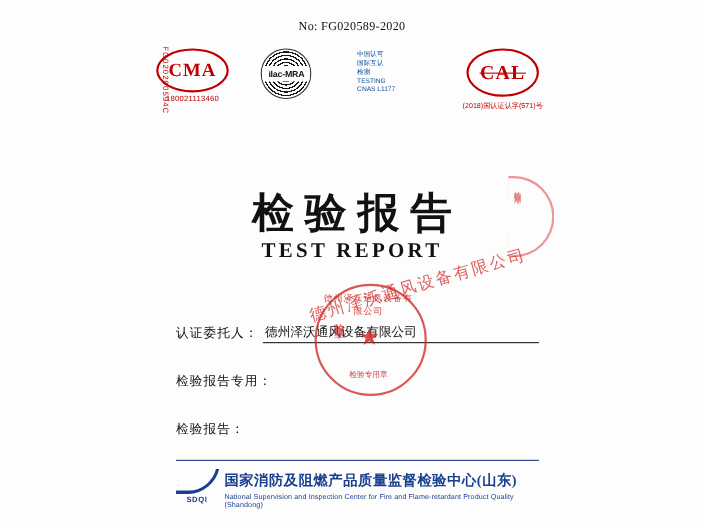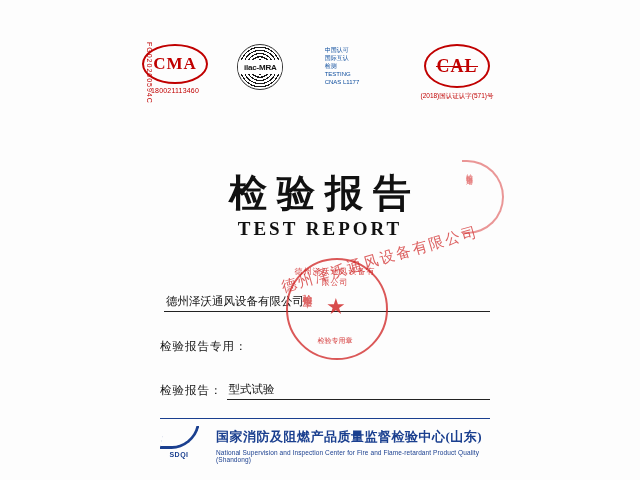--- a/index.html
+++ b/index.html
@@ -350,21 +350,20 @@
     width: 330px;
     border-top: 1px solid #1a3f8f;
   }
   .footer {
     position: absolute;
     top: 426px;
     left: 160px;
     width: 340px;
     display: flex;
     align-items: flex-start;
-    gap: 12px;
   }
   .sdqi-logo {
     width: 38px;
     text-align: center;
     color: #1a3f8f;
     flex: 0 0 38px;
   }
   .sdqi-swoosh {
     width: 32px;
     height: 20px;
@@ -396,20 +395,24 @@
     color: #1a3f8f;
     margin-top: 3px;
     letter-spacing: 0.1px;
   }
 </style>
 </head>
 <body>
 
 <div class="page">
 
+  <div class="report-no">
+    <span class="no-label">No:</span>
+    <span>FG020589-2020</span>
+  </div>
 
   <div class="vcode">FG020200594C</div>
 
   <div class="logo-strip">
 
     <div class="logo-block cma-wrap">
       <div class="cma-oval">CMA</div>
       <div class="cma-code">180021113460</div>
     </div>
 
@@ -439,28 +442,28 @@
   </div>
 
   <div class="title-cn">检验报告</div>
   <div class="title-en">TEST REPORT</div>
 
   <div class="stamp-edge"></div>
   <div class="stamp-edge-text">检验报告专用</div>
 
   <div class="fields">
     <div class="field-row">
+      <span class="field-label">认证委托人：</span>
       <span class="field-value">德州泽沃通风设备有限公司</span>
     </div>
     <div class="field-row">
       <span class="field-label">检验报告专用：</span>
     </div>
     <div class="field-row">
       <span class="field-label">检验报告：</span>
-      <span class="field-value">型式试验</span>
     </div>
   </div>
 
   <div class="stamp-round"></div>
   <div class="stamp-arc-text">德州泽沃通风设备有限公司</div>
   <div class="stamp-star">★</div>
   <div class="stamp-bottom-text">检验专用章</div>
   <div class="stamp-diagonal">德州泽沃通风设备有限公司</div>
   <div class="stamp-vertical">检验专用章</div>
 

